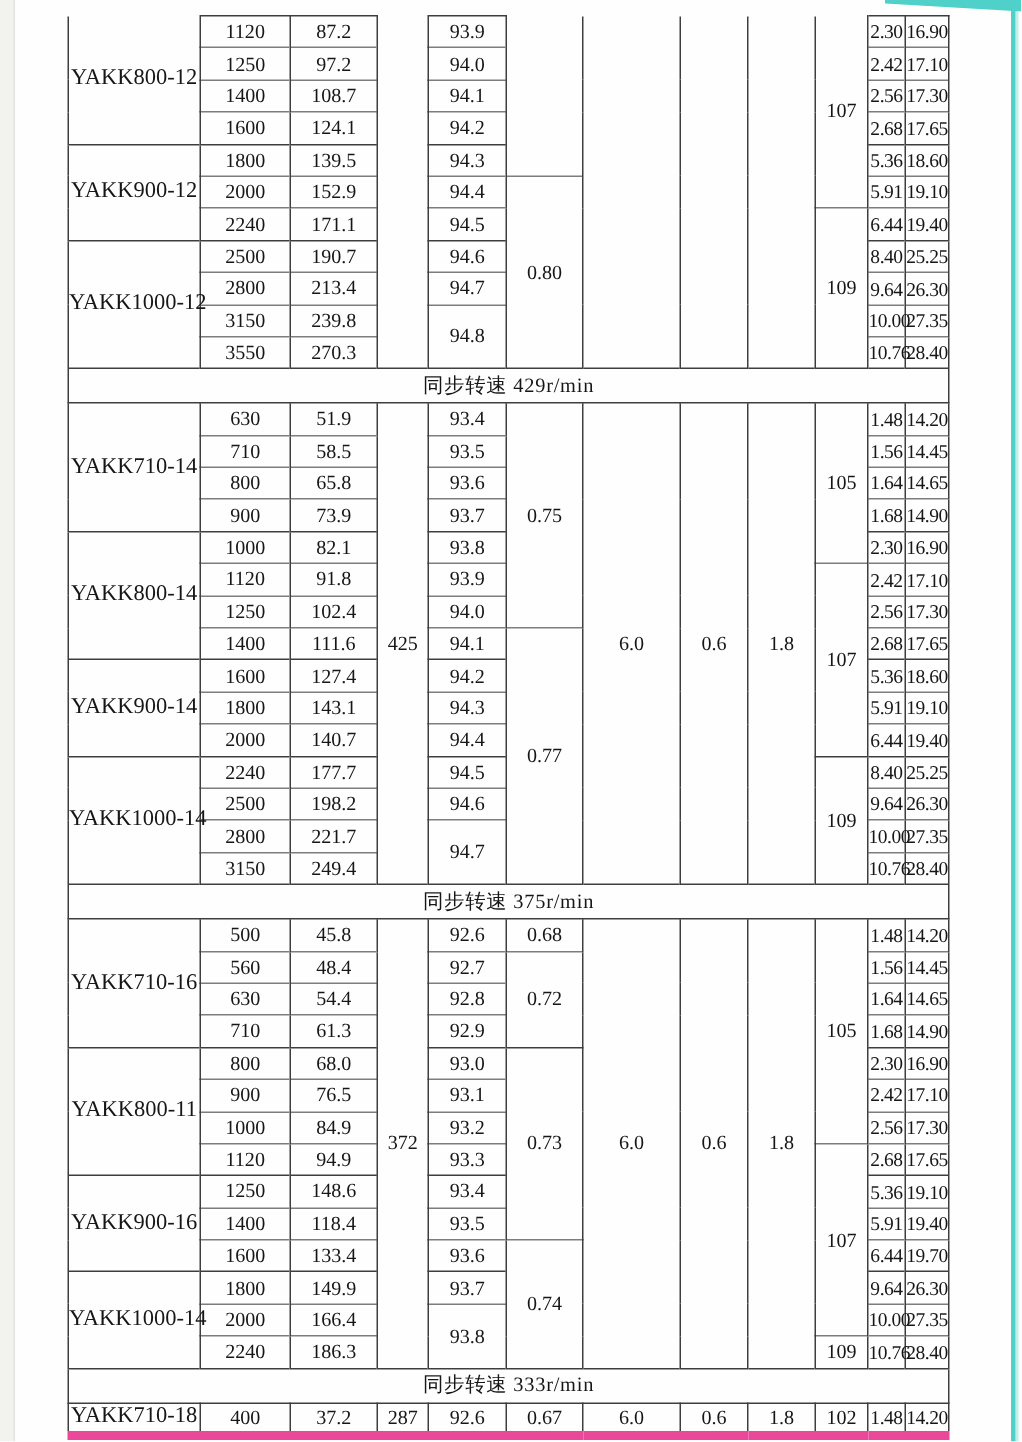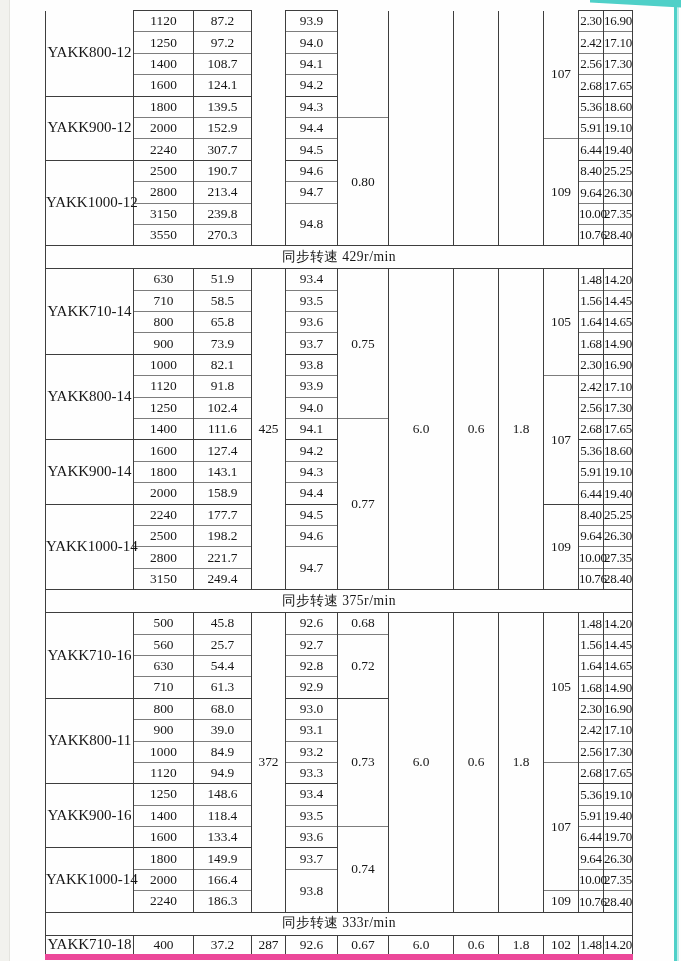--- a/index.html
+++ b/index.html
@@ -115,21 +115,21 @@
       <tr>
         <td class="c2">2000</td>
         <td class="c3">152.9</td>
         <td class="c5">94.4</td>
         <td class="c6" rowspan="6">0.80</td>
         <td class="c11">5.91</td>
         <td class="c12">19.10</td>
       </tr>
       <tr>
         <td class="c2">2240</td>
-        <td class="c3">307.7</td>
+        <td class="c3">171.1</td>
         <td class="c5">94.5</td>
         <td class="c10" rowspan="5">109</td>
         <td class="c11">6.44</td>
         <td class="c12">19.40</td>
       </tr>
       <tr class="g">
         <td class="c1" rowspan="4">YAKK1000-12</td>
         <td class="c2">2500</td>
         <td class="c3">190.7</td>
         <td class="c5">94.6</td>
@@ -235,21 +235,21 @@
       </tr>
       <tr>
         <td class="c2">1800</td>
         <td class="c3">143.1</td>
         <td class="c5">94.3</td>
         <td class="c11">5.91</td>
         <td class="c12">19.10</td>
       </tr>
       <tr>
         <td class="c2">2000</td>
-        <td class="c3">158.9</td>
+        <td class="c3">140.7</td>
         <td class="c5">94.4</td>
         <td class="c11">6.44</td>
         <td class="c12">19.40</td>
       </tr>
       <tr class="g">
         <td class="c1" rowspan="4">YAKK1000-14</td>
         <td class="c2">2240</td>
         <td class="c3">177.7</td>
         <td class="c5">94.5</td>
         <td class="c10" rowspan="4">109</td>
@@ -288,21 +288,21 @@
         <td class="c6">0.68</td>
         <td class="c7" rowspan="14">6.0</td>
         <td class="c8" rowspan="14">0.6</td>
         <td class="c9" rowspan="14">1.8</td>
         <td class="c10" rowspan="7">105</td>
         <td class="c11">1.48</td>
         <td class="c12">14.20</td>
       </tr>
       <tr>
         <td class="c2">560</td>
-        <td class="c3">25.7</td>
+        <td class="c3">48.4</td>
         <td class="c5">92.7</td>
         <td class="c6" rowspan="3">0.72</td>
         <td class="c11">1.56</td>
         <td class="c12">14.45</td>
       </tr>
       <tr>
         <td class="c2">630</td>
         <td class="c3">54.4</td>
         <td class="c5">92.8</td>
         <td class="c11">1.64</td>
@@ -319,21 +319,21 @@
         <td class="c1" rowspan="4">YAKK800-11</td>
         <td class="c2">800</td>
         <td class="c3">68.0</td>
         <td class="c5">93.0</td>
         <td class="c6" rowspan="6">0.73</td>
         <td class="c11">2.30</td>
         <td class="c12">16.90</td>
       </tr>
       <tr>
         <td class="c2">900</td>
-        <td class="c3">39.0</td>
+        <td class="c3">76.5</td>
         <td class="c5">93.1</td>
         <td class="c11">2.42</td>
         <td class="c12">17.10</td>
       </tr>
       <tr>
         <td class="c2">1000</td>
         <td class="c3">84.9</td>
         <td class="c5">93.2</td>
         <td class="c11">2.56</td>
         <td class="c12">17.30</td>

